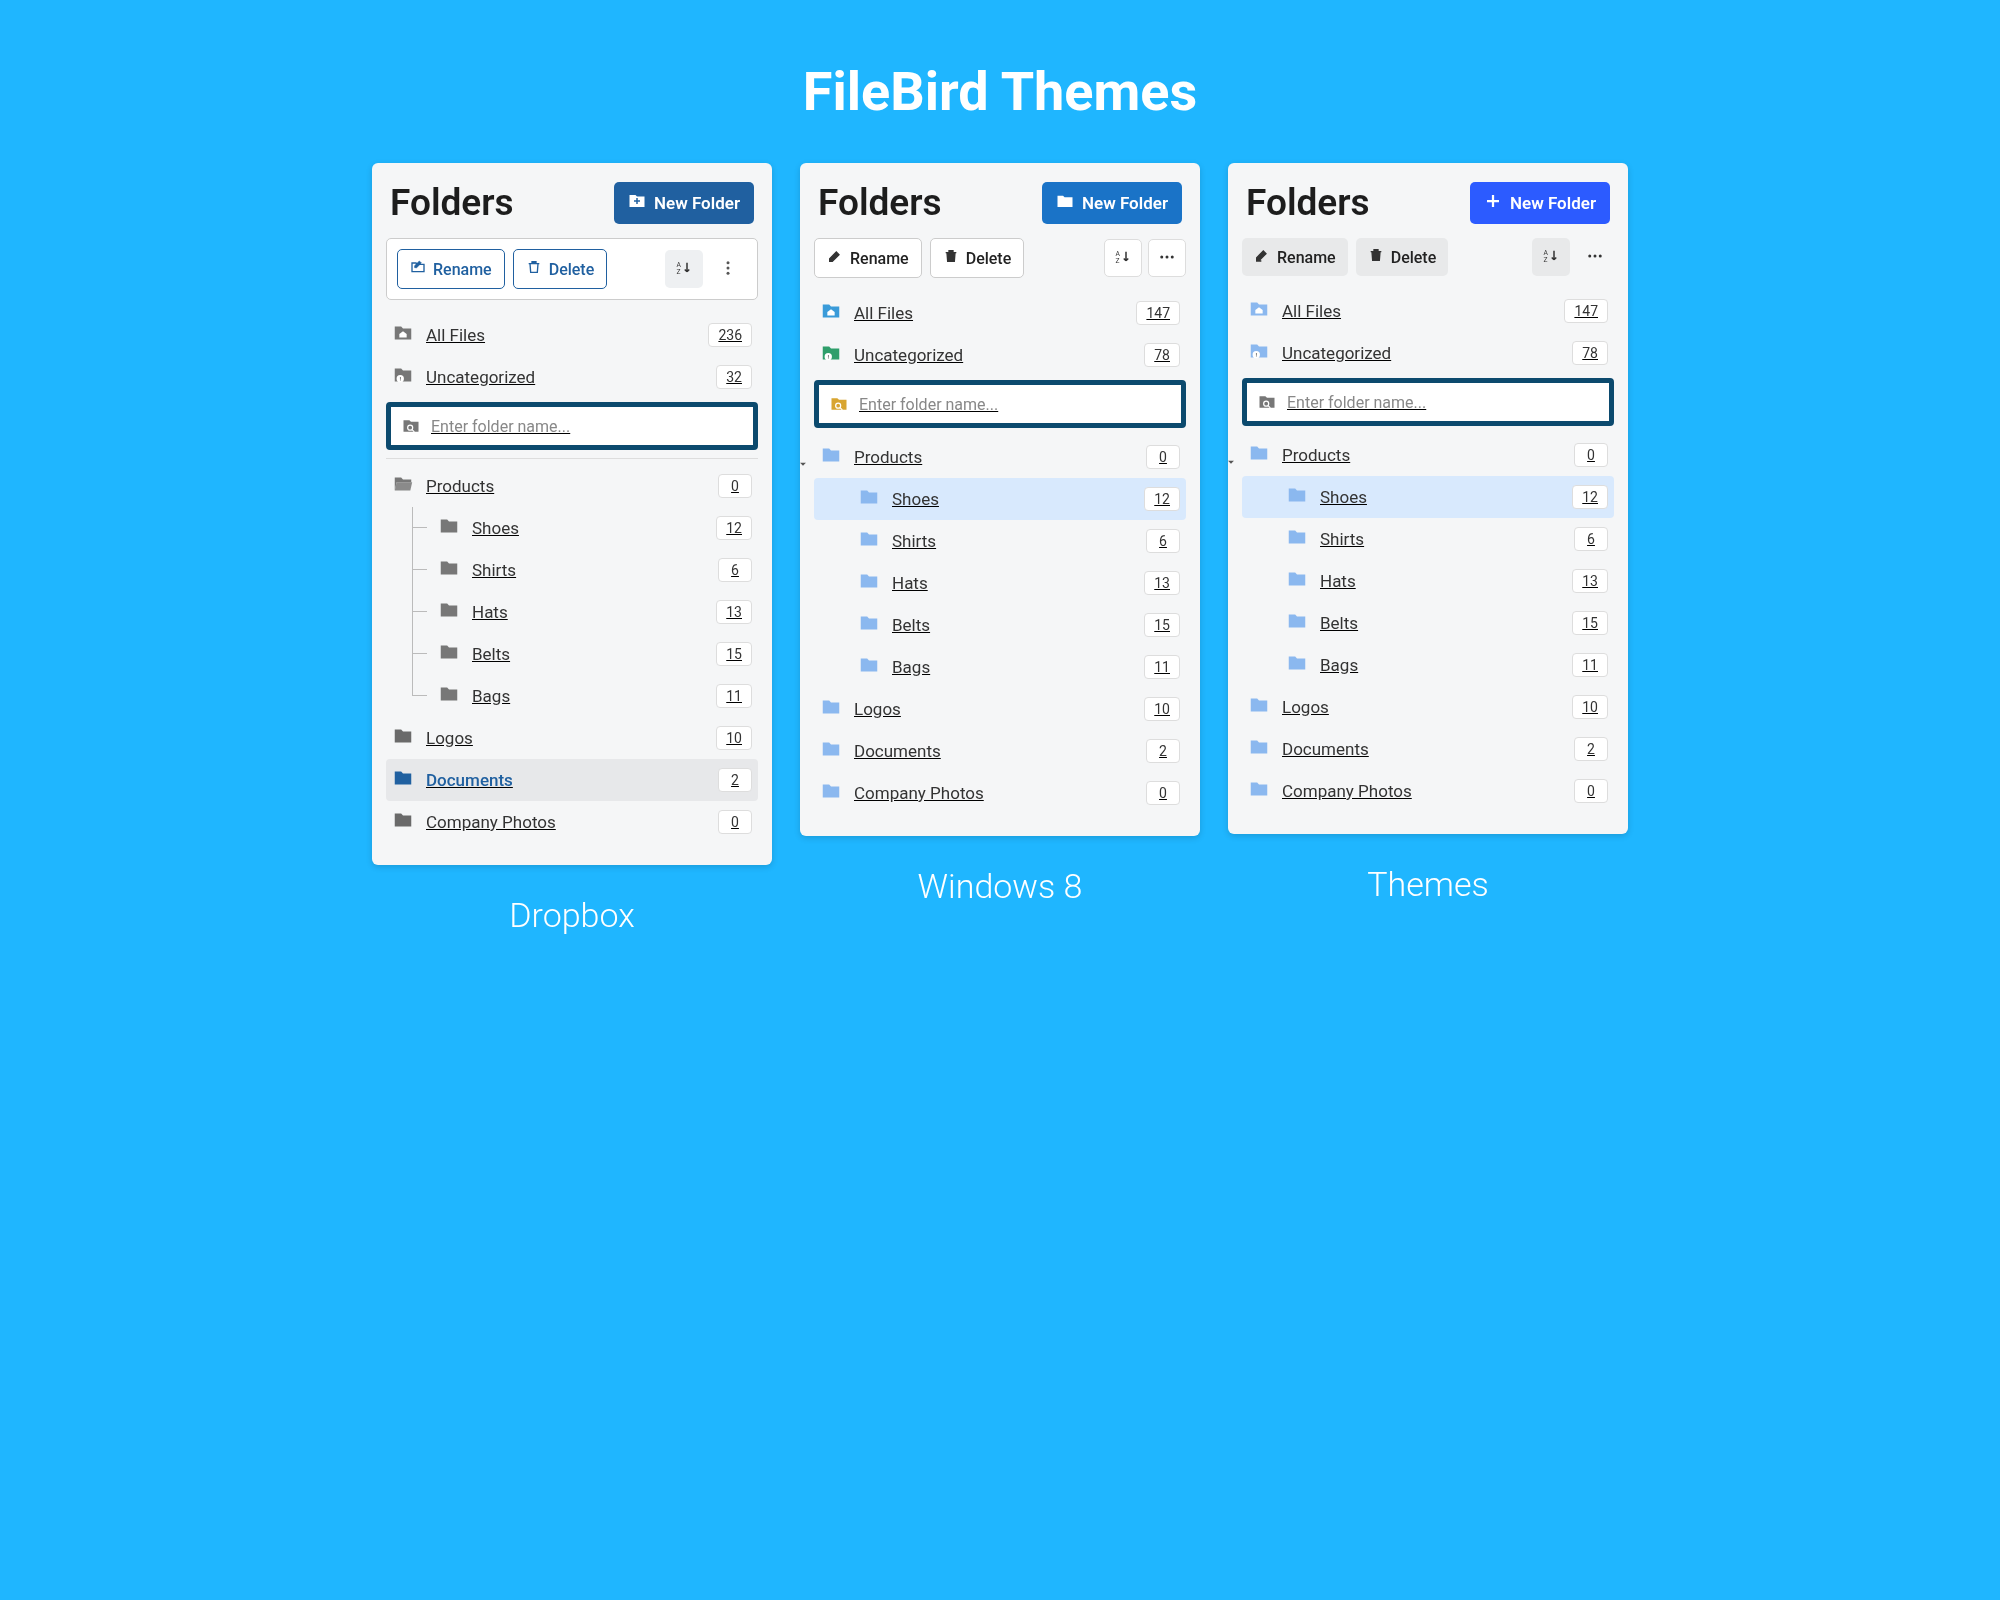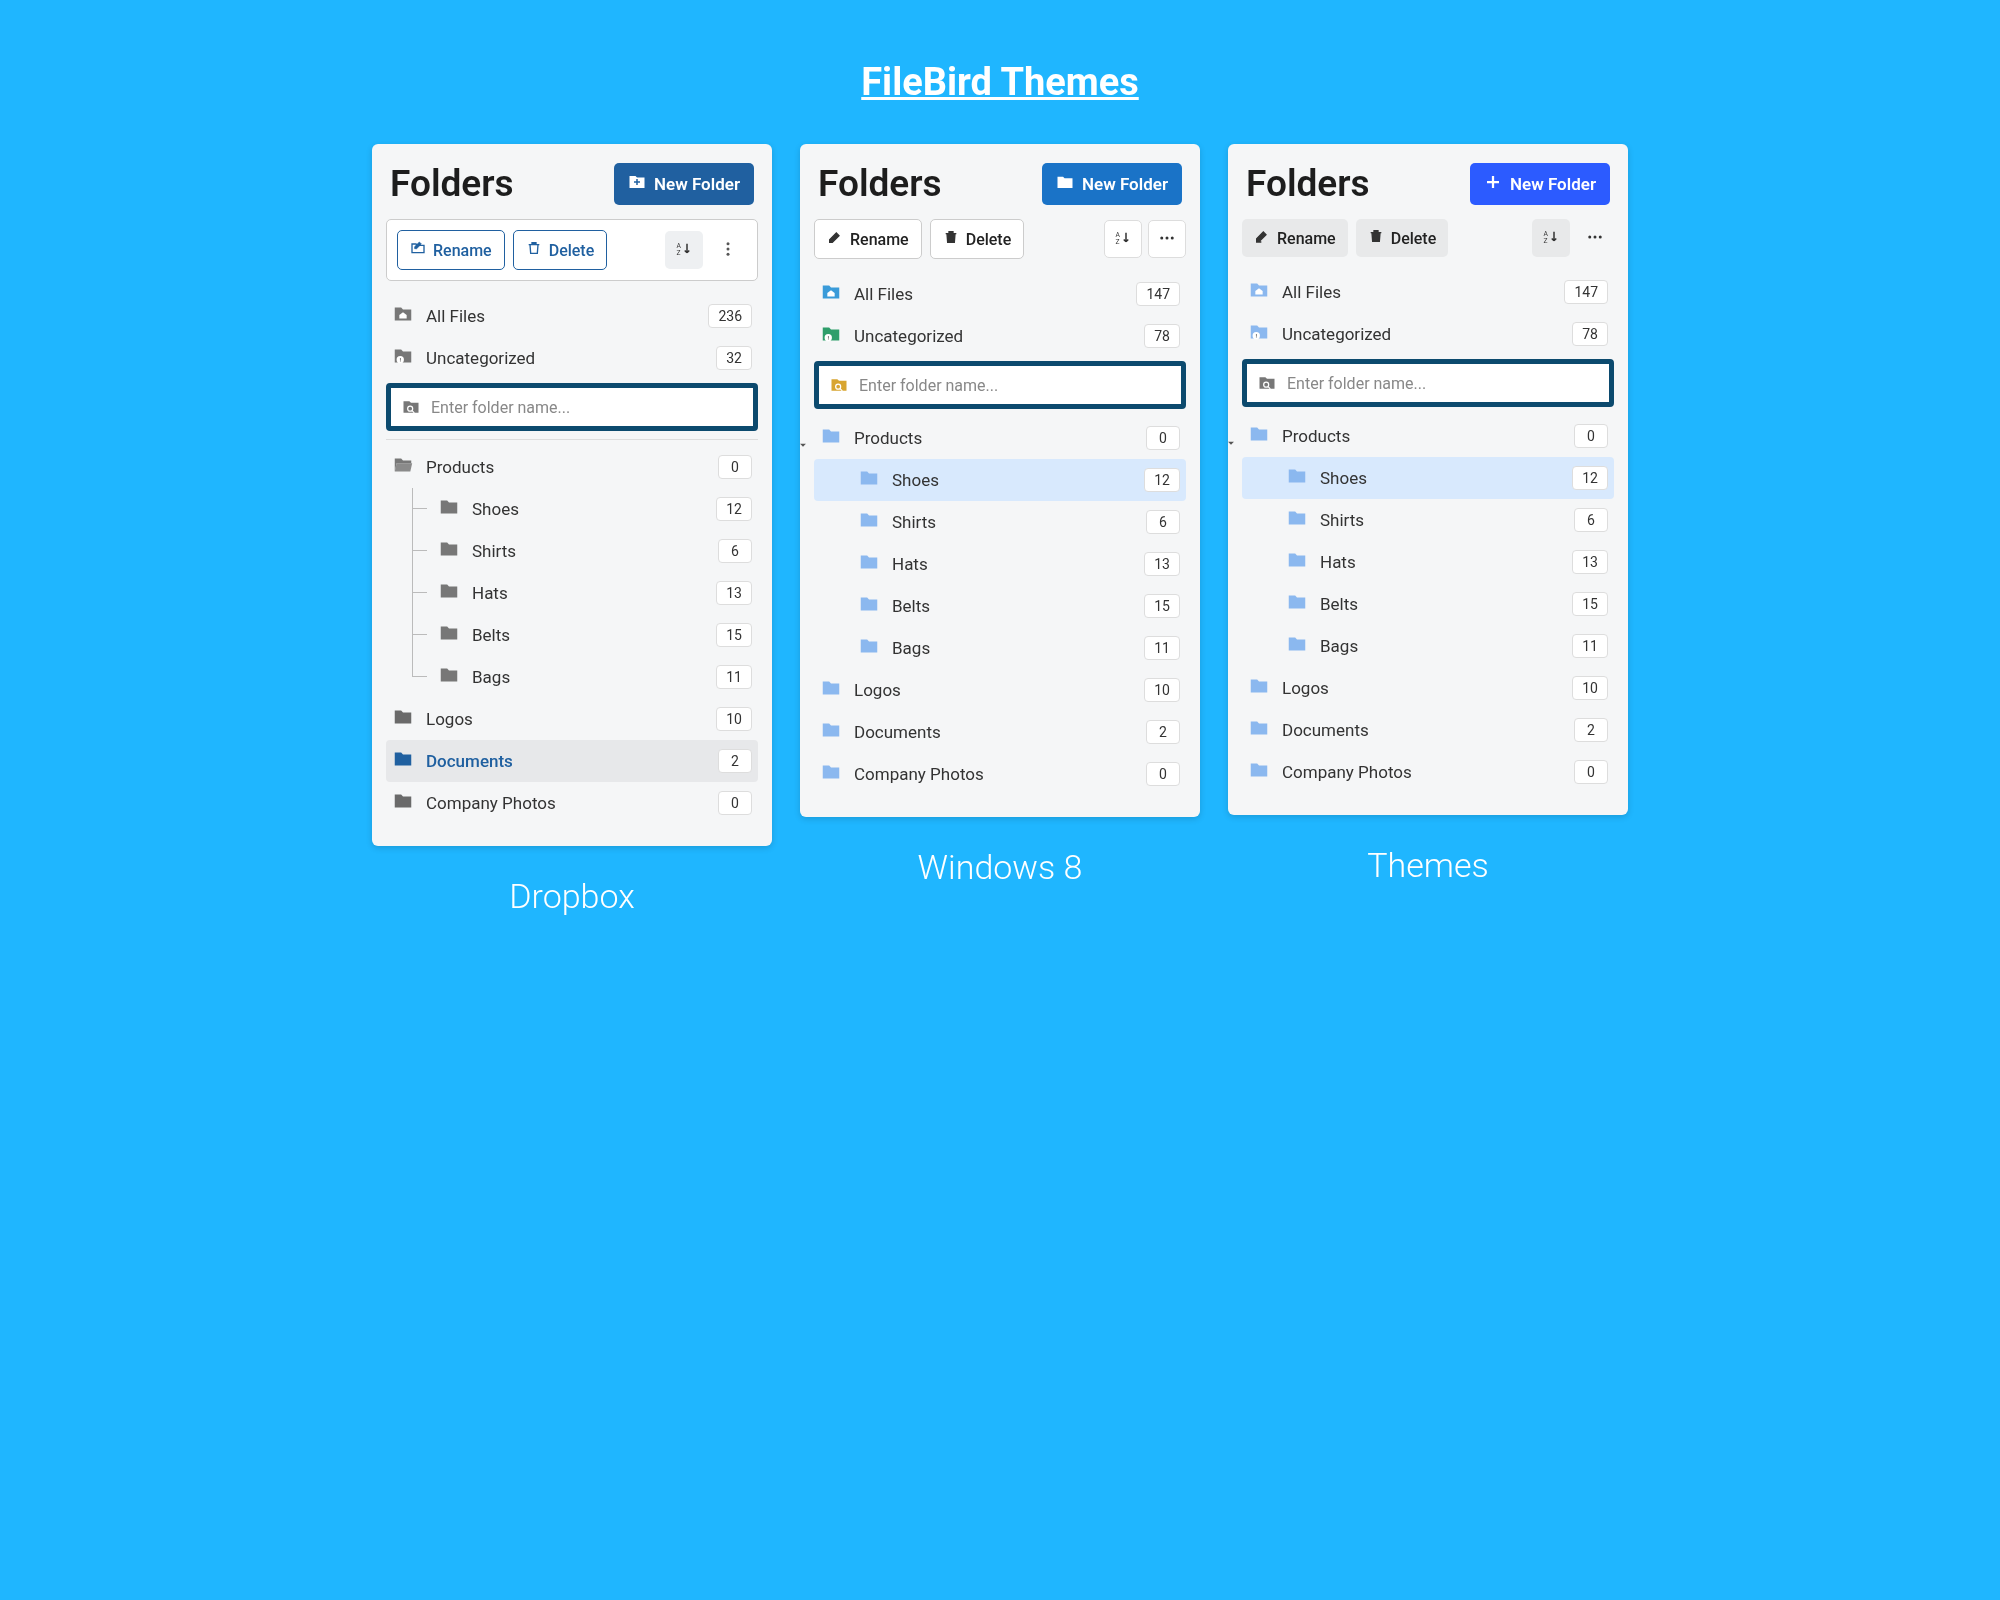--- a/index.html
+++ b/index.html
@@ -1,17 +1,17 @@
 <!DOCTYPE html>
 <html><head>
 <meta charset="utf-8">
 <style>
 * { box-sizing: border-box; margin: 0; padding: 0; font-family: -apple-system, BlinkMacSystemFont, "Segoe UI", Roboto, Helvetica, Arial, sans-serif; }
 body { background: #1fb6ff; padding: 30px 40px 60px; }
-.page-title { text-align: center; color: #fff; font-size: 38px; font-weight: 700; margin: 30px 0 40px; text-decoration: underline; }
+.page-title { text-align: center; color: #fff; font-size: 54px; font-weight: 700; margin: 30px 0 40px; }
 .panels-row { display: flex; gap: 28px; justify-content: center; }
 .panel-wrap { display: flex; flex-direction: column; align-items: center; flex: 1; max-width: 400px; }
 .panel { background: #f5f6f7; border-radius: 6px; width: 100%; padding: 18px 14px 22px; box-shadow: 0 2px 6px rgba(0,0,0,.15); }
 .theme-label { color: #fff; font-size: 34px; font-weight: 300; margin-top: 30px; }
 
 
 .hdr { display: flex; justify-content: space-between; align-items: center; margin-bottom: 14px; padding: 0 4px; }
 .hdr-title { font-size: 37px; font-weight: 600; color: #1d1d1d; }
 .btn-newfolder { display: flex; align-items: center; gap: 8px; border: none; border-radius: 5px; padding: 10px 14px; font-size: 17px; font-weight: 600; color: #fff; cursor: pointer; }
 .btn-newfolder svg { width: 18px; height: 18px; fill: #fff; }
@@ -38,21 +38,21 @@
 .theme-win11 .tbtn svg { fill: #333; stroke: #333; }
 
 
 .theme-dropbox .btn-newfolder { background: #2c5bff; }
 .theme-dropbox .tbtn { background: #e8e9ea; border: none; }
 .theme-dropbox .tbtn svg { fill: #333; stroke: #333; }
 .theme-dropbox .icon-btn { background: #e8e9ea; border: none; }
 .theme-dropbox .toolbar-right .icon-btn.more { background: transparent; }
 
 
-.tree { margin-top: 6px; }
+.tree { margin-top: 6px; text-decoration: underline; }
 .row { display: flex; align-items: center; padding: 8px 6px; border-radius: 4px; cursor: pointer; }
 .row .ficon { width: 22px; height: 22px; flex-shrink: 0; margin-right: 12px; }
 .row .label { font-size: 17px; color: #333; flex: 1; }
 .row .count { background: #fff; border: 1px solid #ddd; border-radius: 4px; min-width: 34px; text-align: center; font-size: 14px; padding: 3px 9px; color: #333; }
 .row.child { padding-left: 44px; }
 .theme-default .row.child { padding-left: 52px; position: relative; }
 .theme-default .row.child::before { content: ""; position: absolute; left: 26px; top: 0; bottom: 50%; width: 14px; border-left: 1px solid #bbb; border-bottom: 1px solid #bbb; }
 .theme-default .row.child + .row.child::before { top: -50%; }
 
 .row.selected-default { background: #e7e8ea; }

